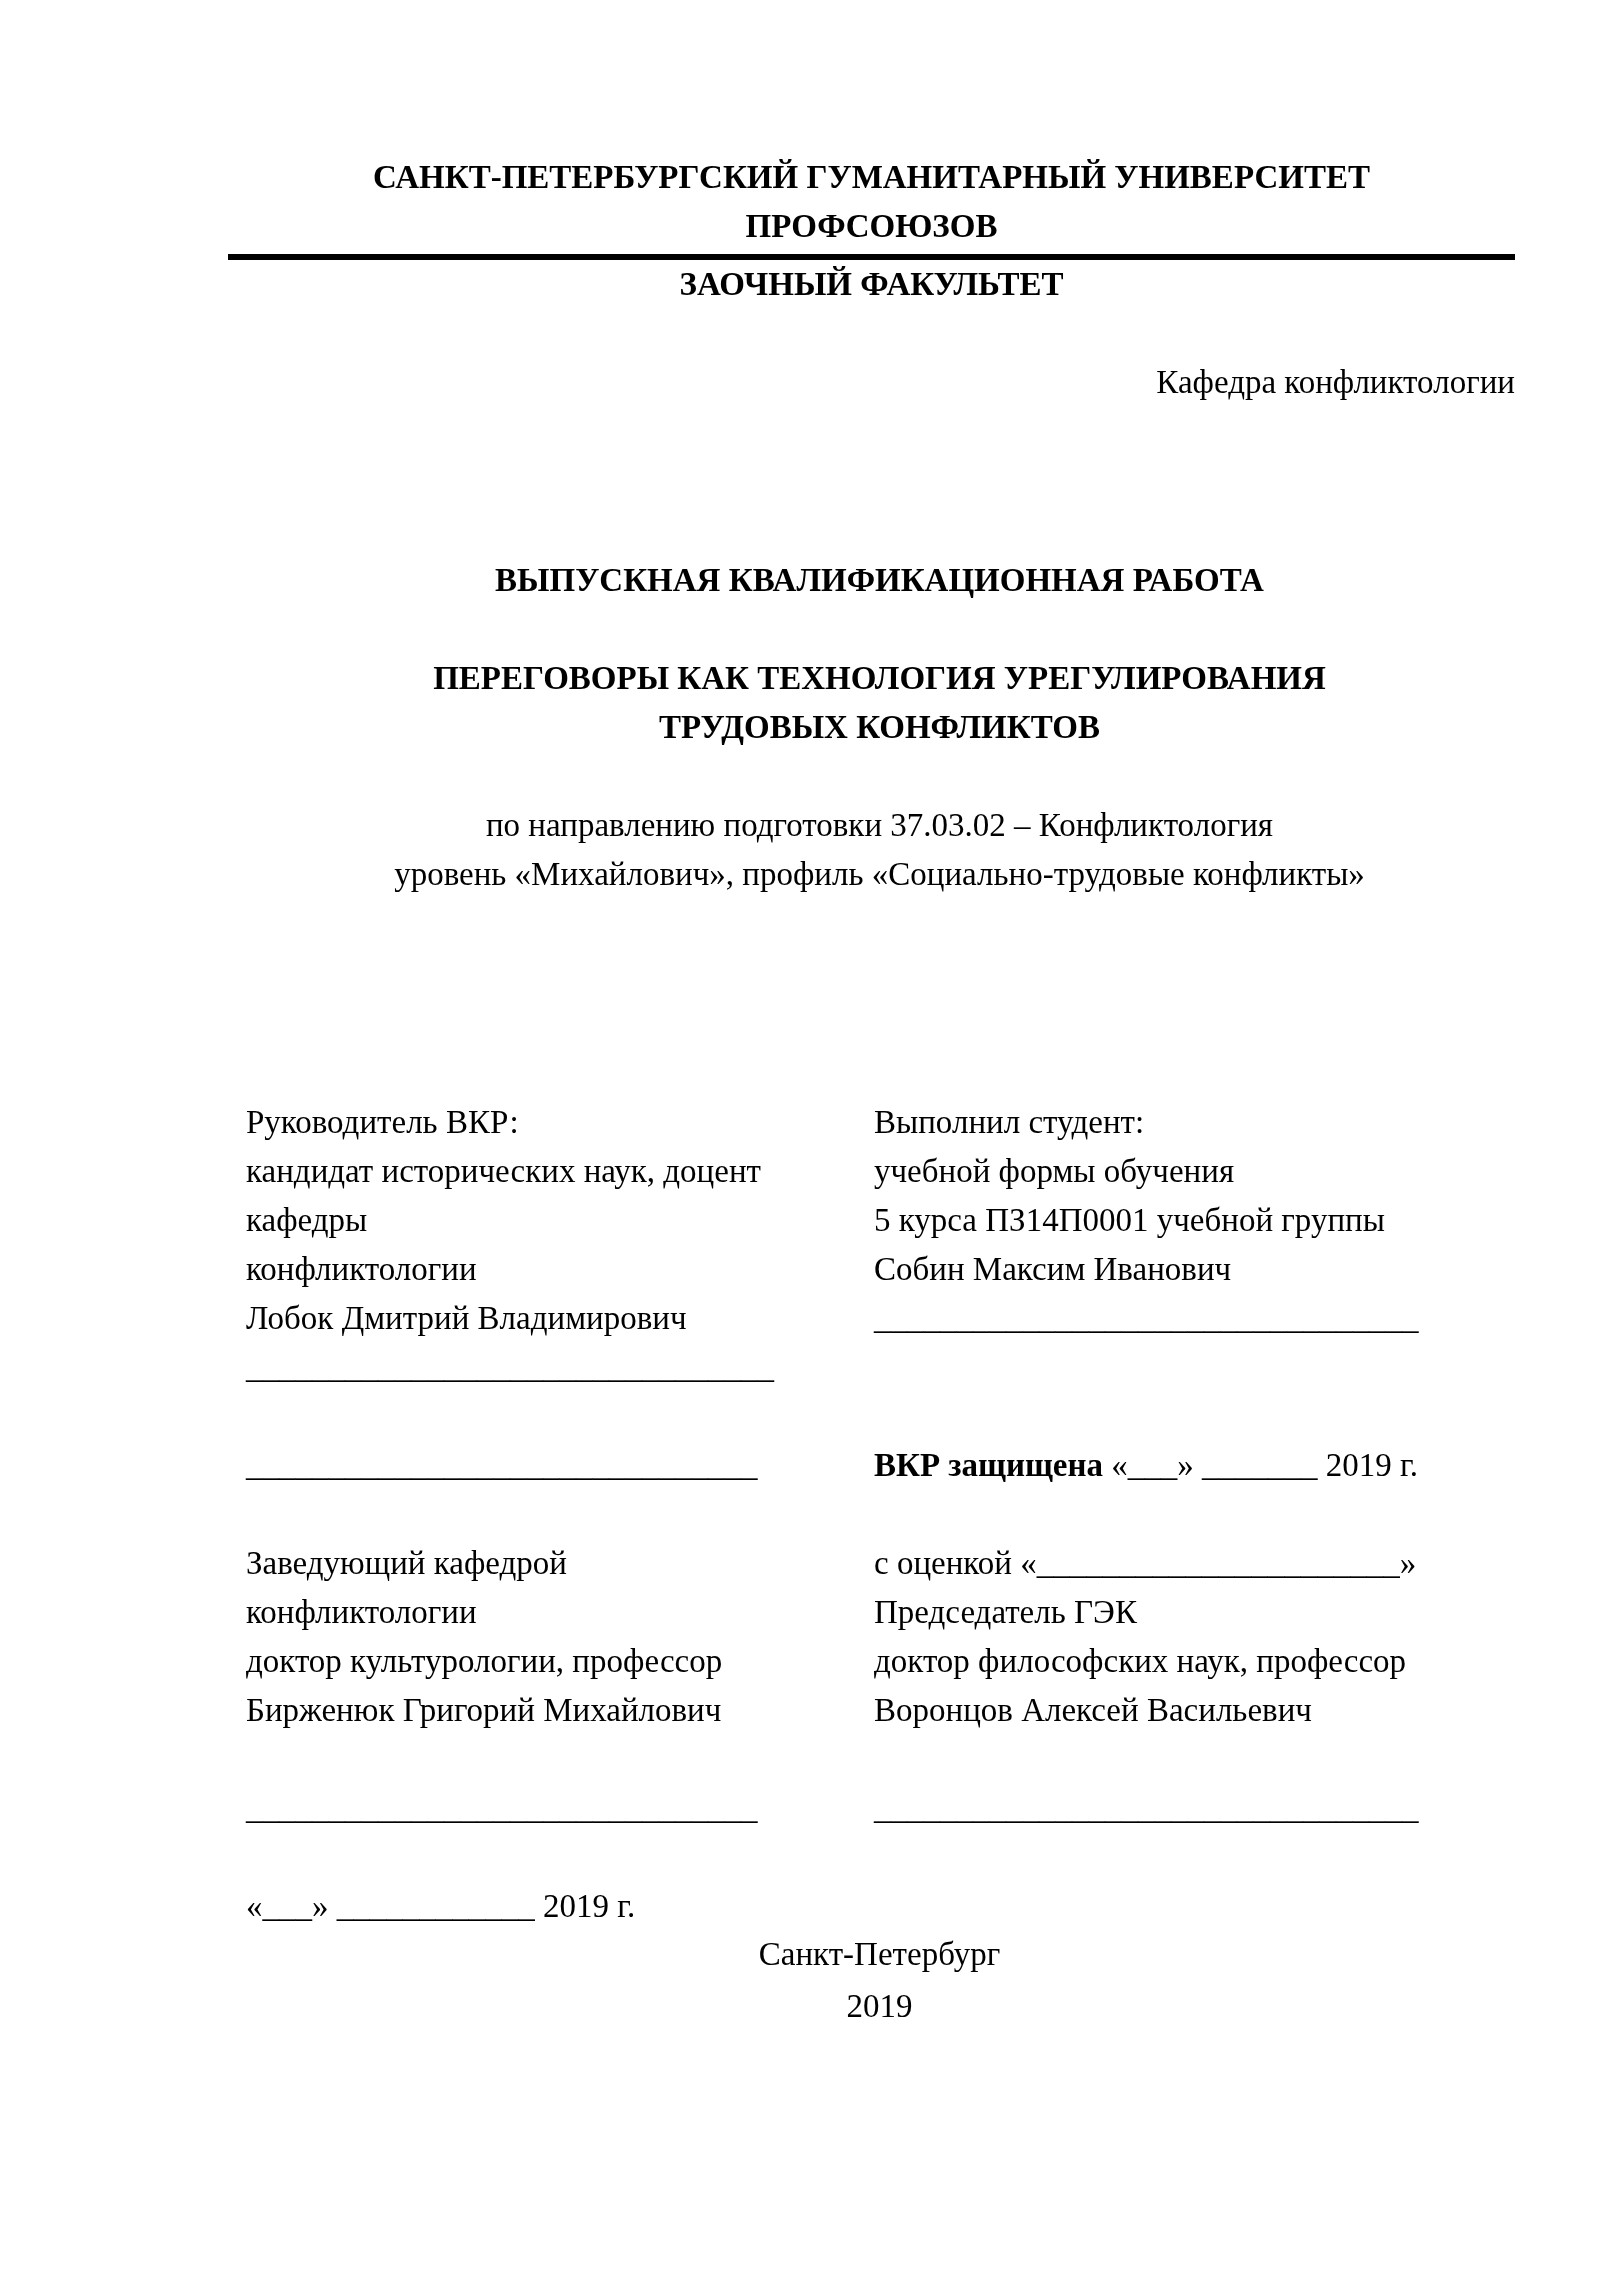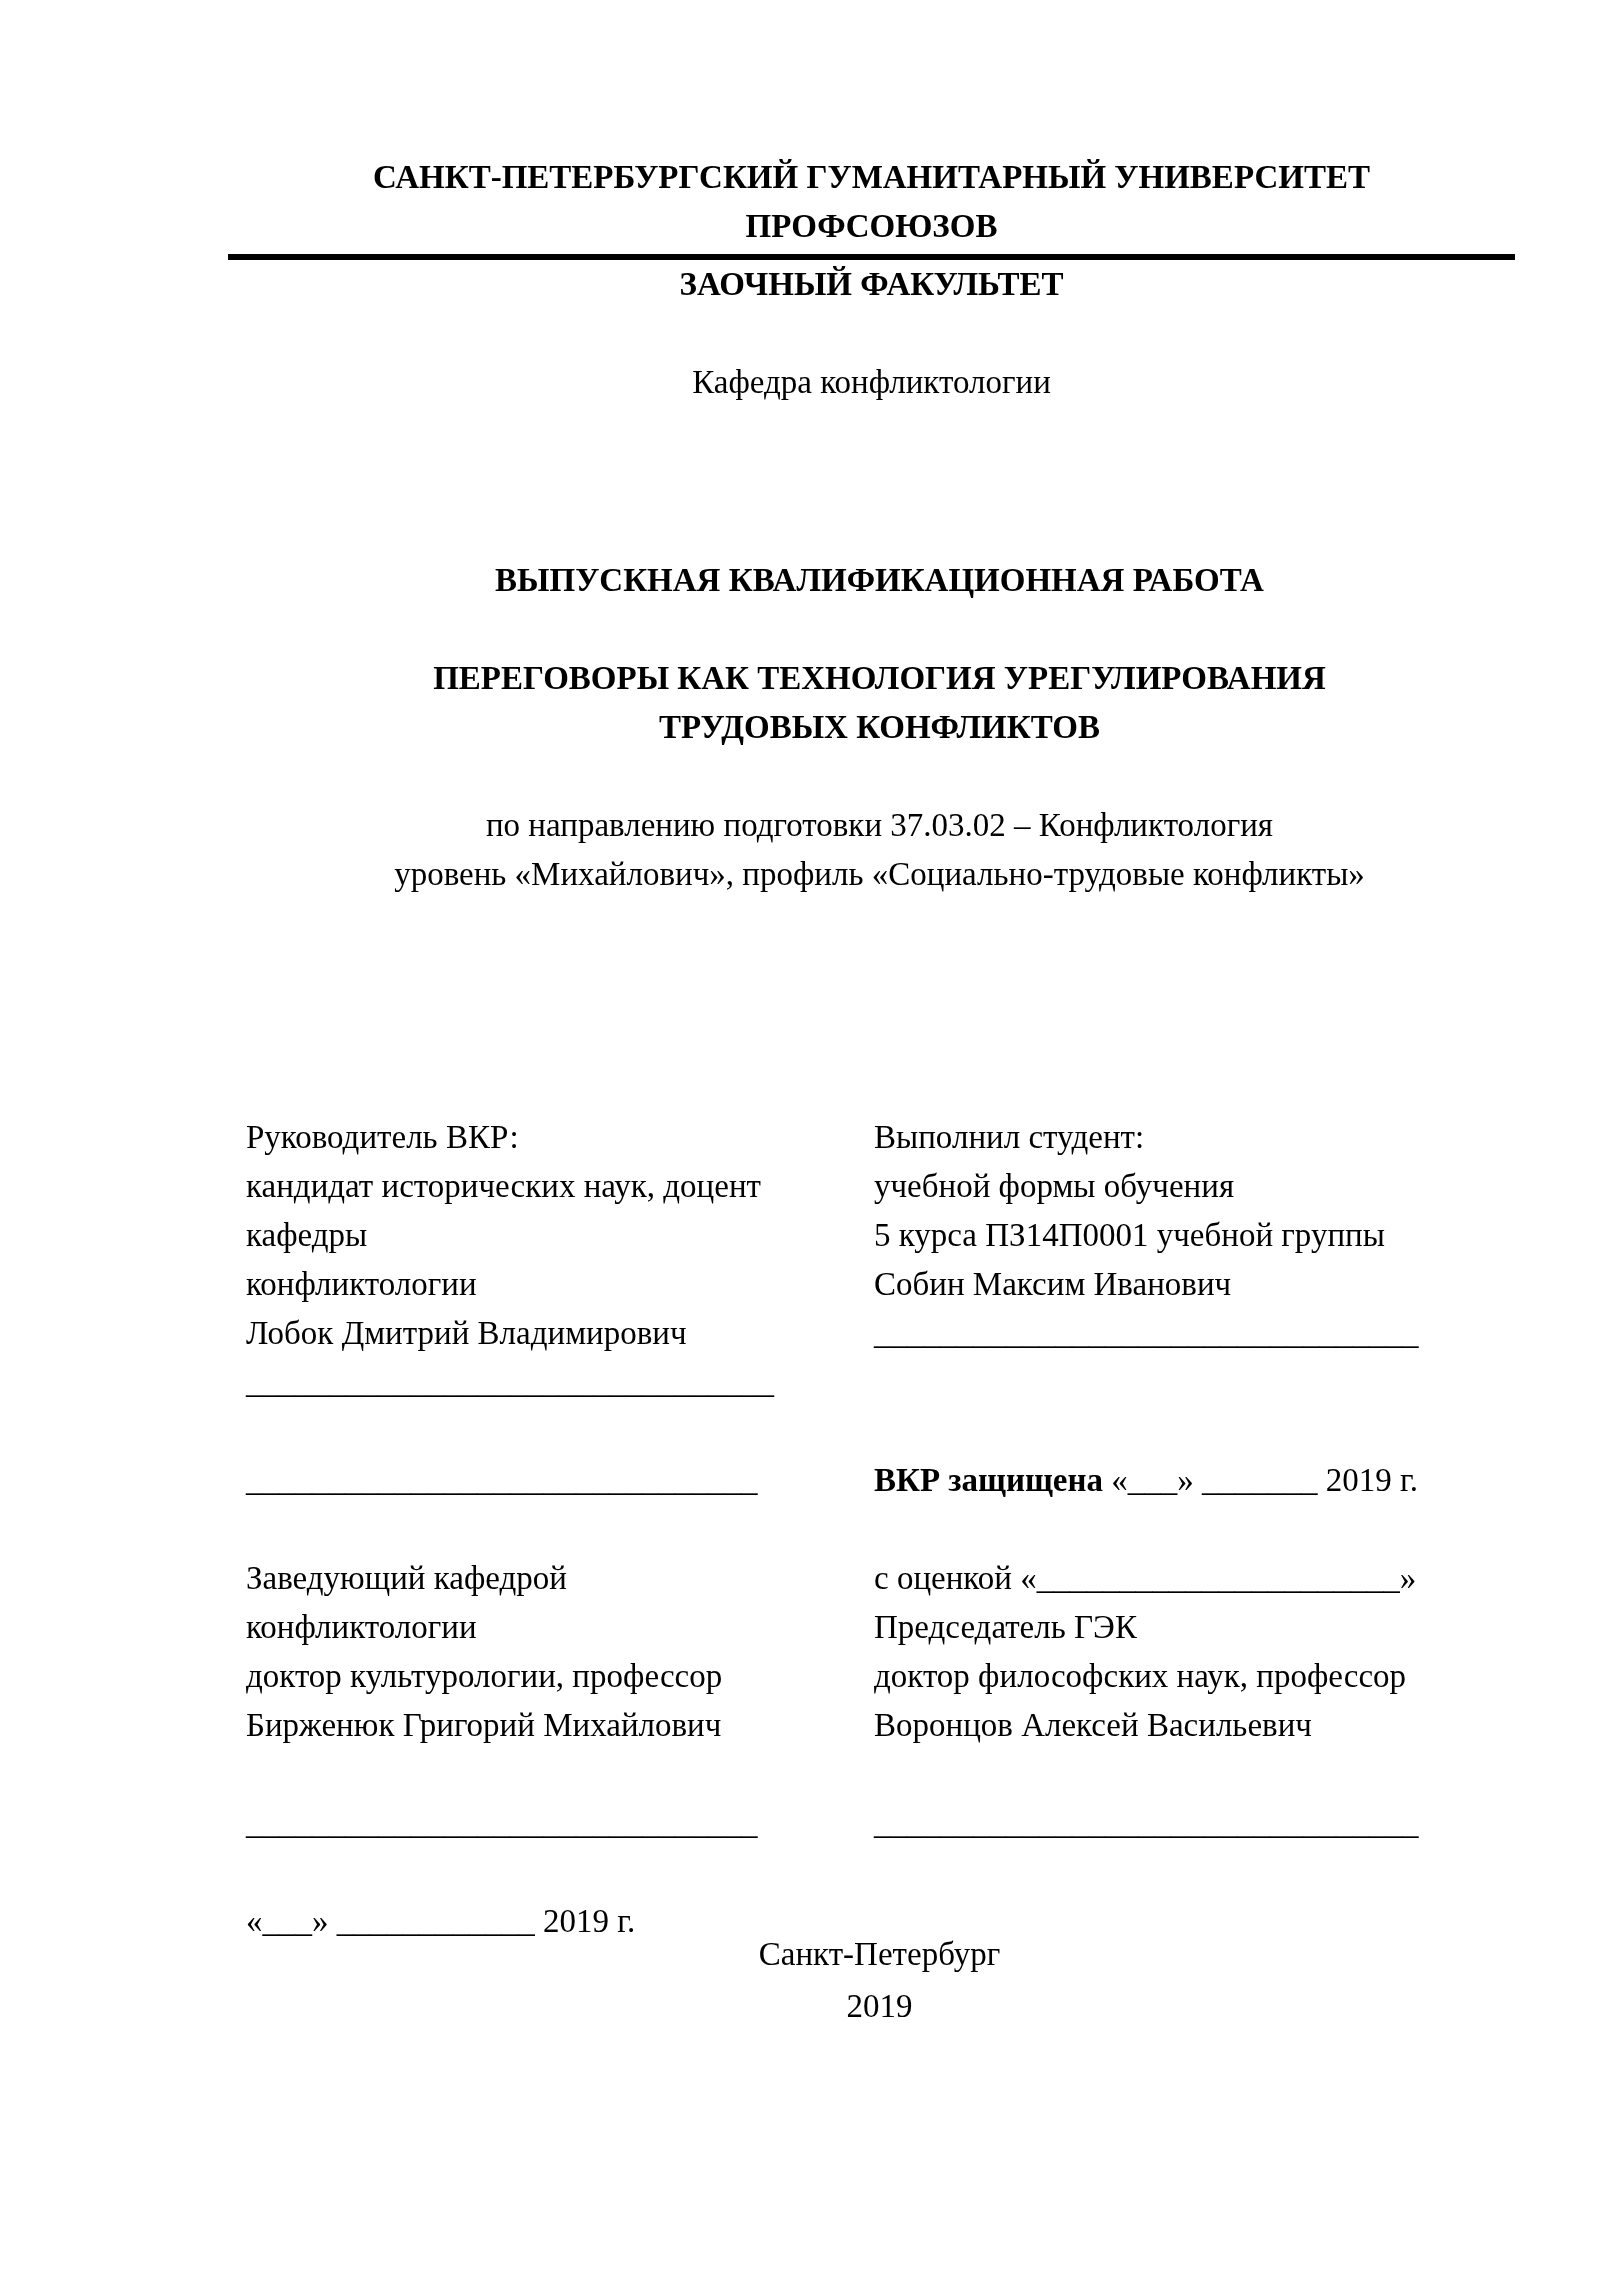--- a/index.html
+++ b/index.html
@@ -13,21 +13,21 @@
     height: 2295px;
     background: #ffffff;
     color: #000000;
     font-family: "Liberation Serif", "DejaVu Serif", serif;
     font-size: 33px;
     line-height: 49px;
     overflow: hidden;
   }
   .b { font-weight: bold; }
   .center { text-align: center; }
-  .right { text-align: center; }
+  .right { text-align: right; }
 
   .header-block {
     position: absolute;
     top: 153px;
     left: 228px;
     width: 1287px;
   }
   .rule {
     height: 5.5px;
     background: #000000;
@@ -49,21 +49,20 @@
     top: 1098px;
     left: 246px;
     width: 1267px;
     display: grid;
     grid-template-columns: 628px 639px;
     grid-auto-rows: 49px;
   }
   .cell {
     white-space: nowrap;
     overflow: visible;
-    margin-top: 15px;
   }
 
   .footer-block {
     position: absolute;
     top: 1928px;
     left: 246px;
     width: 1267px;
     text-align: center;
     line-height: 52px;
   }

